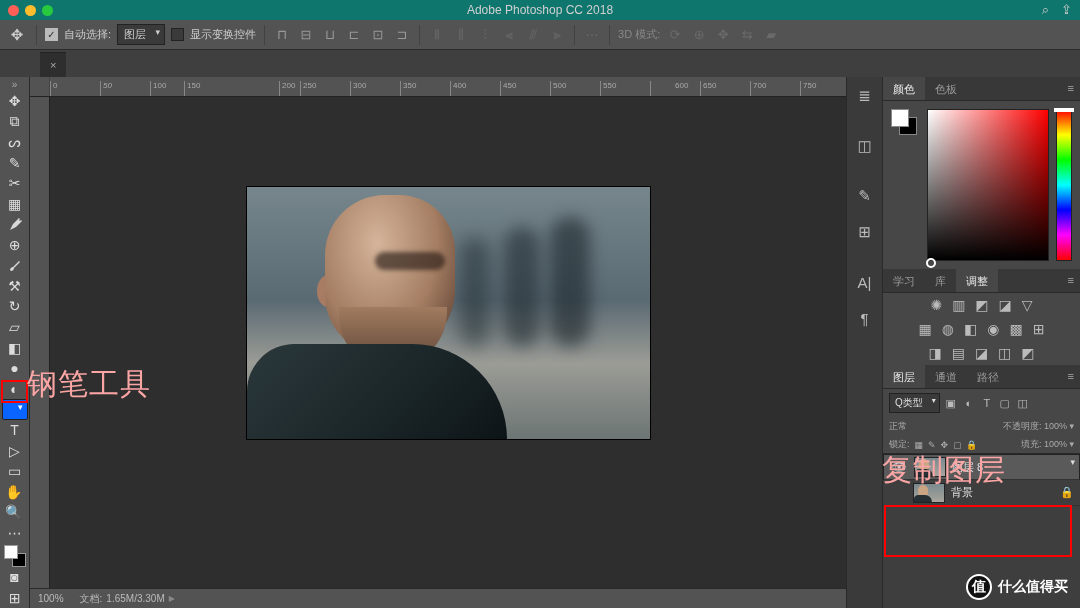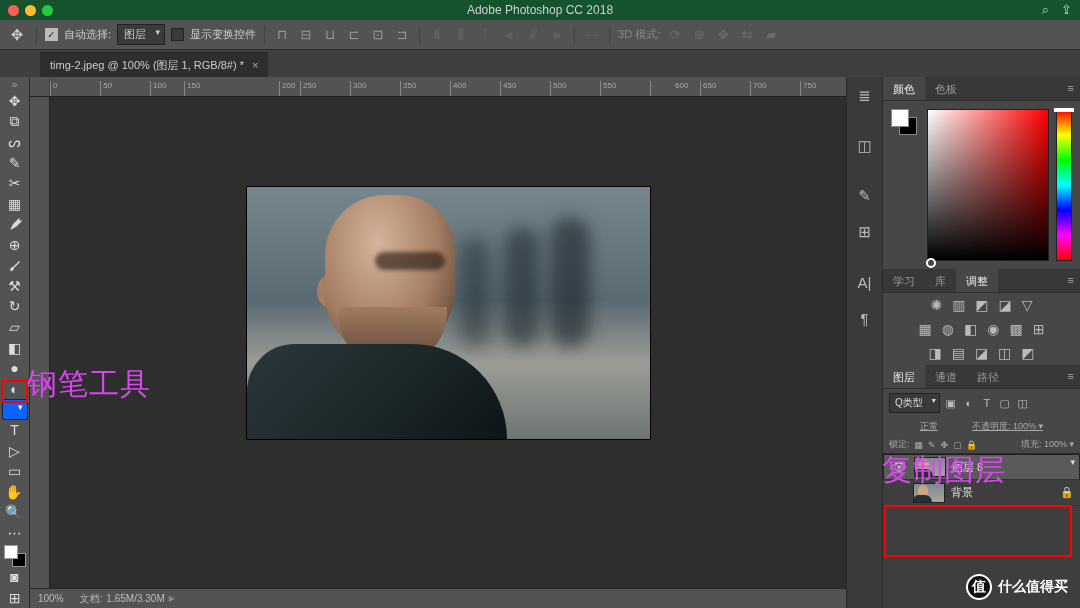--- a/index.html
+++ b/index.html
@@ -1,19 +1,19 @@
 <!DOCTYPE html>
 <html><head>
 <meta charset="utf-8">
 <style>
   * { margin: 0; padding: 0; box-sizing: border-box; font-family: "Helvetica Neue", Arial, sans-serif; }
   body { width: 1080px; height: 608px; background: #323232; color: #ddd; font-size: 11px; overflow: hidden; position: relative; }
 
   
-  .titlebar { height: 20px; background: #14532d; display: flex; align-items: center; padding: 0 8px; position: relative; }
+  .titlebar { height: 20px; background: #0f766e; display: flex; align-items: center; padding: 0 8px; position: relative; }
   .traffic { display: flex; gap: 6px; }
   .traffic span { width: 11px; height: 11px; border-radius: 50%; }
   .tl-red { background: #ff5f56; } .tl-yellow { background: #ffbd2e; } .tl-green { background: #27c93f; }
   .apptitle { position: absolute; left: 50%; transform: translateX(-50%); font-size: 12px; color: #d0d0d0; }
   .winicons { position: absolute; right: 8px; display: flex; gap: 12px; color: #ccc; font-size: 13px; }
 
   
   .optbar { height: 30px; background: #535353; display: flex; align-items: center; padding: 0 6px; gap: 6px; color: #ccc; font-size: 11px; border-bottom: 1px solid #2a2a2a; }
   .opt-icon { width: 22px; height: 22px; display: flex; align-items: center; justify-content: center; font-size: 15px; }
   .opt-sep { width: 1px; height: 20px; background: #424242; margin: 0 2px; }
@@ -85,36 +85,36 @@
 
   .adjust-panel { background: #474747; }
   .adjust-title { padding: 8px 10px 4px; font-size: 11px; color: #ccc; }
   .adjust-row { display: flex; gap: 10px; justify-content: center; padding: 4px 0; color: #bbb; font-size: 14px; }
 
   .layers-panel { background: #474747; flex: 1; display: flex; flex-direction: column; min-height: 0; }
   .lyr-opts { display: flex; align-items: center; padding: 4px 6px; gap: 4px; }
   .lyr-opts .sel2 { background: #3a3a3a; padding: 2px 16px 2px 5px; position: relative; font-size: 10px; border: 1px solid #222; }
   .lyr-opts .sel2::after { content: "▾"; position: absolute; right: 3px; top: 2px; font-size: 8px; }
   .lyr-opts .ic { font-size: 11px; color: #bbb; width: 14px; text-align: center; }
-  .lyr-row2 { display: flex; align-items: center; padding: 3px 6px; gap: 4px; font-size: 9px; color: #aaa; justify-content: center; text-decoration: underline; }
+  .lyr-row2 { display: flex; align-items: center; padding: 3px 6px; gap: 4px; font-size: 9px; color: #aaa; justify-content: space-between; }
   .lyr-row2 .txt { white-space: nowrap; }
   .lockrow { display: flex; align-items: center; padding: 2px 6px; gap: 5px; font-size: 9px; color: #aaa; }
 
   .layer-list { flex: 1; background: #3e3e3e; border-top: 1px solid #2a2a2a; }
   .layer-item { display: flex; align-items: center; height: 26px; border-bottom: 1px solid #333; padding: 0 6px; gap: 6px; }
   .layer-item.sel { background: #5a5a5a; }
   .eye { width: 18px; color: #ccc; font-size: 12px; text-align: center; }
   .thumb { width: 32px; height: 20px; background: linear-gradient(180deg,#7a8a8f,#a8a59c); border: 1px solid #222; position: relative; overflow: hidden; }
   .thumb .h { position: absolute; left: 4px; top: 1px; width: 10px; height: 13px; border-radius: 5px; background: #c9a583; }
   .thumb .j { position: absolute; left: 0; bottom: 0; width: 18px; height: 7px; background: #253034; border-radius: 6px 10px 0 0; }
   .lname { font-size: 11px; color: #e0e0e0; }
   .lock { margin-left: auto; color: #bbb; font-size: 11px; }
 
   
-  .ann { position: absolute; font-family: "STHeiti","SimSun",serif; font-size: 30px; color: #d946ef; font-weight: 400; pointer-events: none; letter-spacing: 1px; }
+  .ann { position: absolute; font-family: "STHeiti","SimSun",serif; font-size: 30px; color: #fca5a5; font-weight: 400; pointer-events: none; letter-spacing: 1px; }
   .ann-box { position: absolute; border: 2px solid #ff0000; pointer-events: none; }
 
   
   .watermark { position: absolute; right: 12px; bottom: 8px; display: flex; align-items: center; gap: 6px; color: #fff; font-size: 14px; font-weight: bold; }
   .wm-circle { width: 26px; height: 26px; border-radius: 50%; background:#111; border: 2px solid #fff; display: flex; align-items: center; justify-content: center; font-size: 14px; color: #fff; }
 </style>
 </head>
 <body>
 
 <div class="titlebar">
@@ -158,21 +158,20 @@
   <span style="color:#888">3D 模式:</span>
   <div class="opt-glyph dim">⟳</div>
   <div class="opt-glyph dim">⊕</div>
   <div class="opt-glyph dim">✥</div>
   <div class="opt-glyph dim">⇆</div>
   <div class="opt-glyph dim">▰</div>
 </div>
 
 <div class="tabbar">
   <div class="doctab">
-    <span>timg-2.jpeg @ 100% (图层 1, RGB/8#) *</span>
     <span class="x">×</span>
   </div>
 </div>
 
 <div class="mainrow">
 
   <div class="toolstrip">
     <div class="expand">»</div>
     <div class="tool">✥</div>
     <div class="tool">⧉</div>

